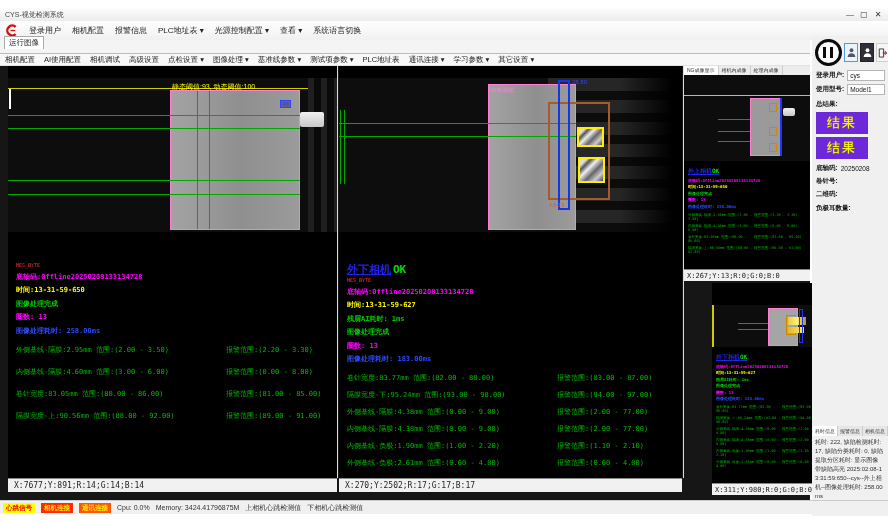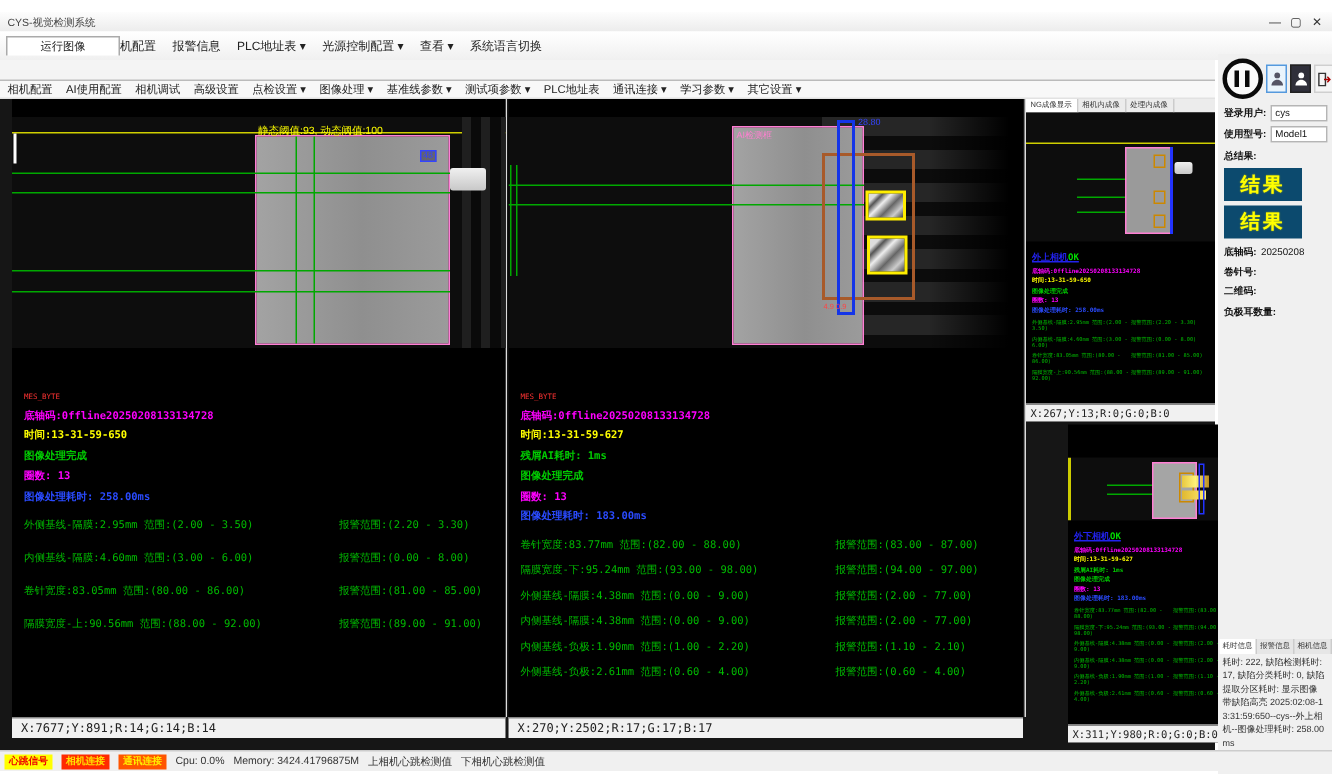--- a/index.html
+++ b/index.html
@@ -7,22 +7,22 @@
   #win{position:relative;width:888px;height:522px;background:#fff;}
   .abs{position:absolute;}
   
   #titlebar{position:absolute;top:8px;left:0;width:888px;height:13px;background:linear-gradient(#fdfdfd,#ececec);}
   #titlebar .t{position:absolute;left:5px;top:2px;font-size:7px;color:#444;}
   #winbtns{position:absolute;right:3px;top:0;display:flex;}
   #winbtns span{width:14px;height:13px;text-align:center;font-size:8px;line-height:13px;color:#333;}
   #menubar{position:absolute;top:21px;left:0;width:888px;height:19px;background:linear-gradient(#ffffff,#f0f0f0);
     display:flex;align-items:center;gap:11px;padding-left:5px;box-sizing:border-box;font-size:8px;color:#222;}
   #tabbar{position:absolute;top:40px;left:0;width:810px;height:13px;background:#f4f4f4;border-bottom:1px solid #bbb;}
-  #tabbar .tab{position:absolute;left:4px;bottom:16px;background:#fff;border:1px solid #aaa;border-bottom:none;
-    font-size:7.5px;padding:1px 22px;color:#222;}
+  #tabbar .tab{position:absolute;left:4px;bottom:4px;background:#fff;border:1px solid #aaa;border-bottom:none;
+    font-size:7.5px;padding:1px 4px;color:#222;}
   #toolbar{position:absolute;top:54px;left:0;width:810px;height:12px;background:#f8f8f8;border-bottom:1px solid #e2e2e2;
     display:flex;align-items:center;gap:9px;padding-left:5px;box-sizing:border-box;font-size:7.5px;color:#222;white-space:nowrap;}
   
   #mainbg{position:absolute;top:66px;left:0;width:810px;height:434px;background:#161616;}
   .vsep{position:absolute;top:66px;height:412px;width:1px;background:#dcdcdc;}
   .cam{position:absolute;top:66px;background:#000;}
   #camL{left:8px;width:329px;height:426px;}
   #camM{left:339px;width:343px;height:426px;}
   .cimg{position:absolute;top:12px;left:0;right:0;height:154px;background:#0d0d0d;overflow:hidden;}
   .cstatus{position:absolute;left:0;right:0;bottom:0;height:14px;background:#f1f1f1;border-top:1px solid #888;
@@ -80,21 +80,21 @@
   #pauseBtn{width:21px;height:21px;border:3px solid #0a0a0a;border-radius:50%;background:#fafafa;position:relative;}
   #pauseBtn i{position:absolute;top:5px;width:3px;height:11px;background:#0a0a0a;}
   #pauseBtn i.l{left:5px}#pauseBtn i.r{left:12px}
   .sbtn{width:14px;height:19px;display:flex;align-items:center;justify-content:center;background:#f5f5f5;border:1px solid #cfcfcf;box-sizing:border-box;}
   .sbtn.sel{background:#eaf4fc;border-color:#5599dd;}
   .sbtn.dark{background:#2f2f3a;border-color:#222;}
   #fields{position:absolute;top:34px;left:4px;right:3px;}
   .frow{display:flex;align-items:center;gap:3px;margin-bottom:3px;}
   .flab{white-space:nowrap;font-weight:bold;}
   .fval{background:#fff;border:1px solid #b5b5b5;flex:1;height:9px;line-height:9px;padding-left:2px;}
-  .rbox{width:52px;height:22px;background:#0c4a6e;color:#ffff00;font-weight:bold;font-size:13px;
+  .rbox{width:52px;height:22px;background:#6d28d9;color:#ffff00;font-weight:normal;font-size:13px;
     text-align:center;line-height:22px;letter-spacing:2px;margin:3px 0;text-shadow:0 0 1px #cc0;}
   #logtabs{position:absolute;top:390px;left:1px;right:1px;height:10px;background:#e6e6e6;display:flex;font-size:5px;color:#333;}
   #logtabs span{padding:0 2px;line-height:10px;border-right:1px solid #ccc;white-space:nowrap;}
   #logtabs span:first-child{background:#fff;}
   #log{position:absolute;top:402px;left:3px;right:4px;font-size:6px;line-height:1.5;color:#333;word-break:break-all;}
   
   #appstatus{position:absolute;top:500px;left:0;width:888px;height:14px;background:#f0f0f0;border-top:1px solid #ccc;
     display:flex;align-items:center;gap:6px;padding-left:3px;box-sizing:border-box;font-size:7px;color:#333;white-space:nowrap;}
   .badge{height:10px;line-height:10px;padding:0 3px;font-size:6.5px;font-weight:bold;}
   .b1{background:#ffff00;color:#ee0000;} .b2{background:#ff2a00;color:#ffe000;} .b3{background:#ff5500;color:#ffee00;}
@@ -208,20 +208,21 @@
       <div class="gline" style="left:0;top:45px;width:237px"></div>
       <div class="gline" style="left:0;top:58px;width:237px"></div>
       <div class="brownbox" style="left:209px;top:24px;width:62px;height:98px"></div>
       <div class="bluebox" style="left:219px;top:2px;width:12px;height:130px"></div>
       <div class="yellowbox" style="left:238px;top:49px;width:27px;height:20px"></div>
       <div class="yellowbox" style="left:239px;top:79px;width:27px;height:26px"></div>
       <span class="ovl-blu" style="left:232px;top:1px;border:none;background:none">28.80</span>
       <span class="ovl-red" style="left:210px;top:124px">4.9 0.9</span>
     </div>
     <div class="info">
+      <div class="ctitle"><span>外下相机</span><span class="ok">OK</span></div>
       <div class="mes">MES_BYTE</div>
       <div class="iline c-mag">底轴码:0ffline20250208133134728</div>
       <div class="iline c-yel">时间:13-31-59-627</div>
       <div class="iline c-grn">残屑AI耗时: 1ms</div>
       <div class="iline c-grn">图像处理完成</div>
       <div class="iline c-mag">圈数: 13</div>
       <div class="iline c-blu">图像处理耗时: 183.00ms</div>
       <div class="mrows">
         <div class="mrow">
             <span class="mv">卷针宽度:83.77mm 范围:(82.00 - 88.00)</span>

